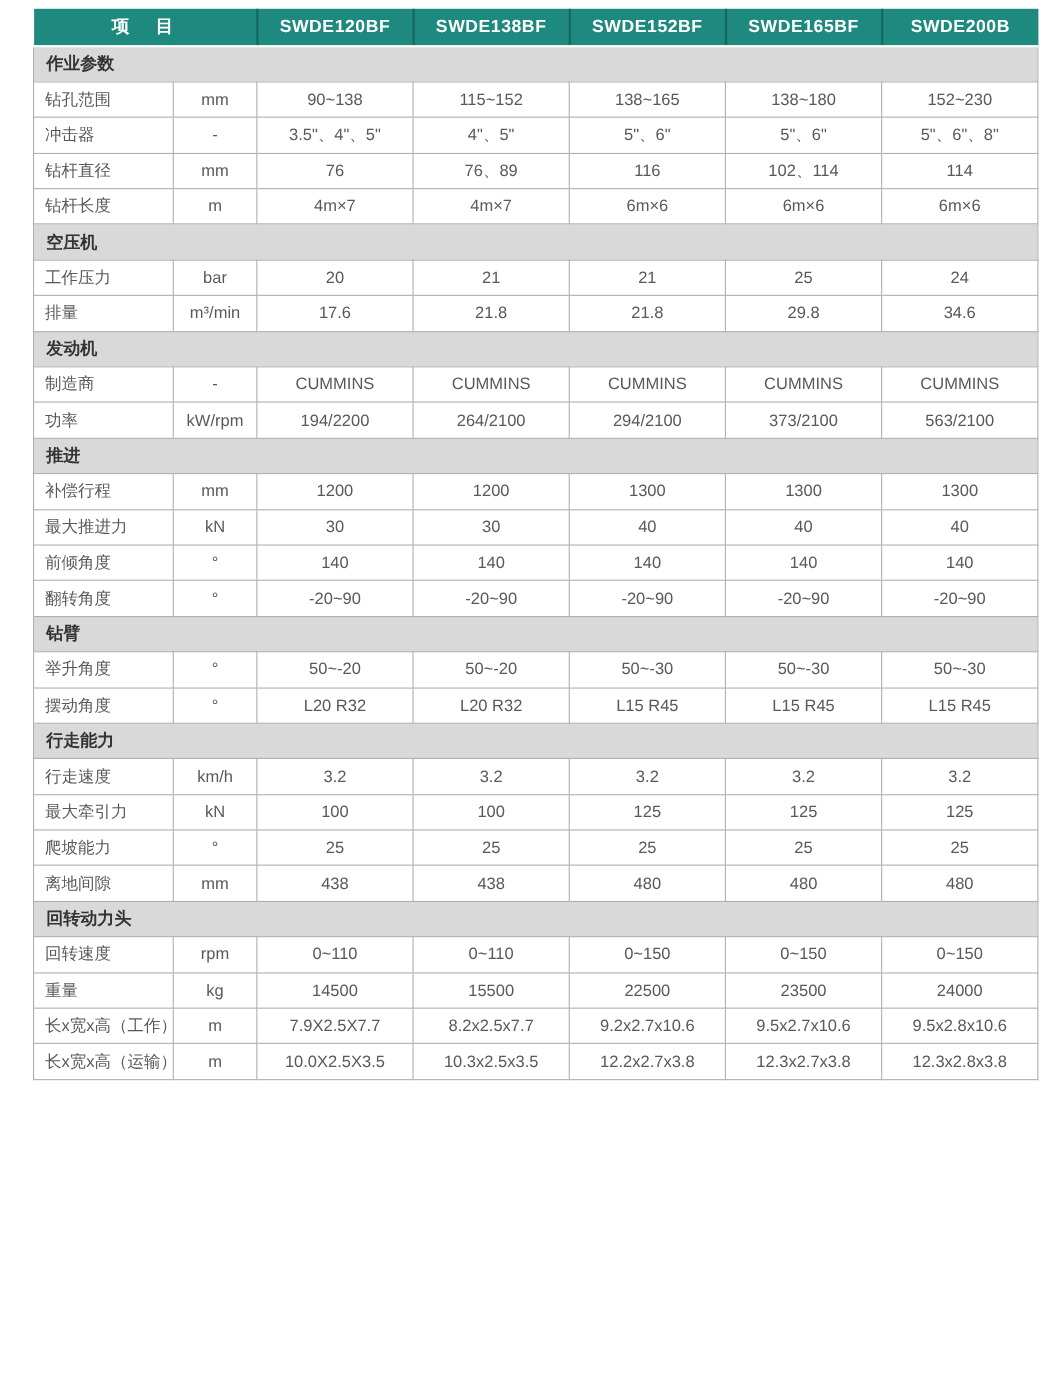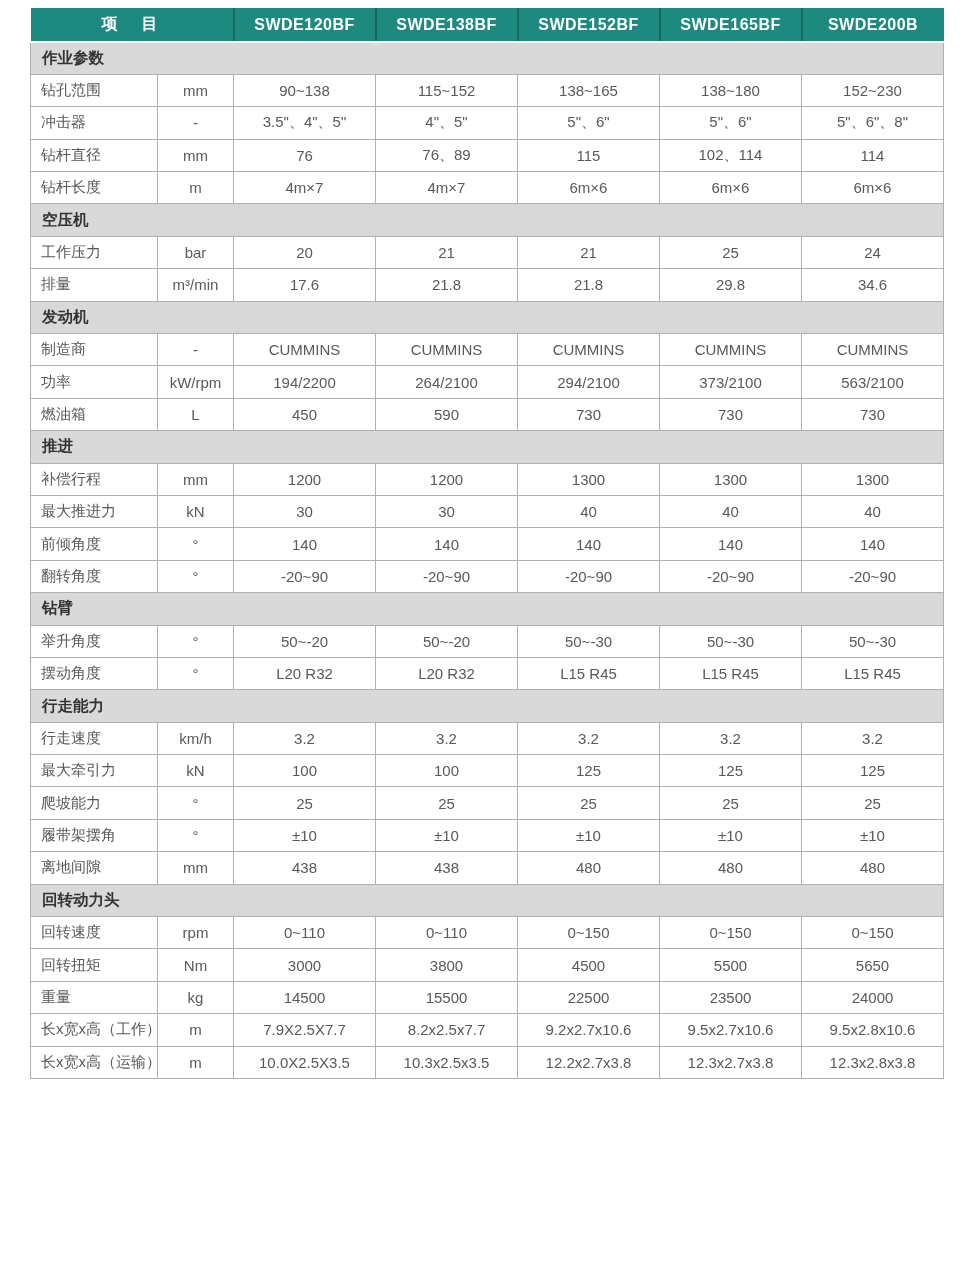--- a/index.html
+++ b/index.html
@@ -91,21 +91,21 @@
           <td>4"、5"</td>
           <td>5"、6"</td>
           <td>5"、6"</td>
           <td>5"、6"、8"</td>
         </tr>
         <tr>
           <td class="label-cell">钻杆直径</td>
           <td>mm</td>
           <td>76</td>
           <td>76、89</td>
-          <td>115</td>
+          <td>116</td>
           <td>102、114</td>
           <td>114</td>
         </tr>
         <tr>
           <td class="label-cell">钻杆长度</td>
           <td>m</td>
           <td>4m×7</td>
           <td>4m×7</td>
           <td>6m×6</td>
           <td>6m×6</td>
@@ -146,29 +146,20 @@
         </tr>
         <tr>
           <td class="label-cell">功率</td>
           <td>kW/rpm</td>
           <td>194/2200</td>
           <td>264/2100</td>
           <td>294/2100</td>
           <td>373/2100</td>
           <td>563/2100</td>
         </tr>
-        <tr>
-          <td class="label-cell">燃油箱</td>
-          <td>L</td>
-          <td>450</td>
-          <td>590</td>
-          <td>730</td>
-          <td>730</td>
-          <td>730</td>
-        </tr>
         <tr class="section-row">
           <td colspan="7">推进</td>
         </tr>
         <tr>
           <td class="label-cell">补偿行程</td>
           <td>mm</td>
           <td>1200</td>
           <td>1200</td>
           <td>1300</td>
           <td>1300</td>
@@ -246,29 +237,20 @@
         <tr>
           <td class="label-cell">爬坡能力</td>
           <td>°</td>
           <td>25</td>
           <td>25</td>
           <td>25</td>
           <td>25</td>
           <td>25</td>
         </tr>
         <tr>
-          <td class="label-cell">履带架摆角</td>
-          <td>°</td>
-          <td>±10</td>
-          <td>±10</td>
-          <td>±10</td>
-          <td>±10</td>
-          <td>±10</td>
-        </tr>
-        <tr>
           <td class="label-cell">离地间隙</td>
           <td>mm</td>
           <td>438</td>
           <td>438</td>
           <td>480</td>
           <td>480</td>
           <td>480</td>
         </tr>
         <tr class="section-row">
           <td colspan="7">回转动力头</td>
@@ -276,29 +258,20 @@
         <tr>
           <td class="label-cell">回转速度</td>
           <td>rpm</td>
           <td>0~110</td>
           <td>0~110</td>
           <td>0~150</td>
           <td>0~150</td>
           <td>0~150</td>
         </tr>
         <tr>
-          <td class="label-cell">回转扭矩</td>
-          <td>Nm</td>
-          <td>3000</td>
-          <td>3800</td>
-          <td>4500</td>
-          <td>5500</td>
-          <td>5650</td>
-        </tr>
-        <tr>
           <td class="label-cell">重量</td>
           <td>kg</td>
           <td>14500</td>
           <td>15500</td>
           <td>22500</td>
           <td>23500</td>
           <td>24000</td>
         </tr>
         <tr>
           <td class="label-cell">长x宽x高（工作）</td>

